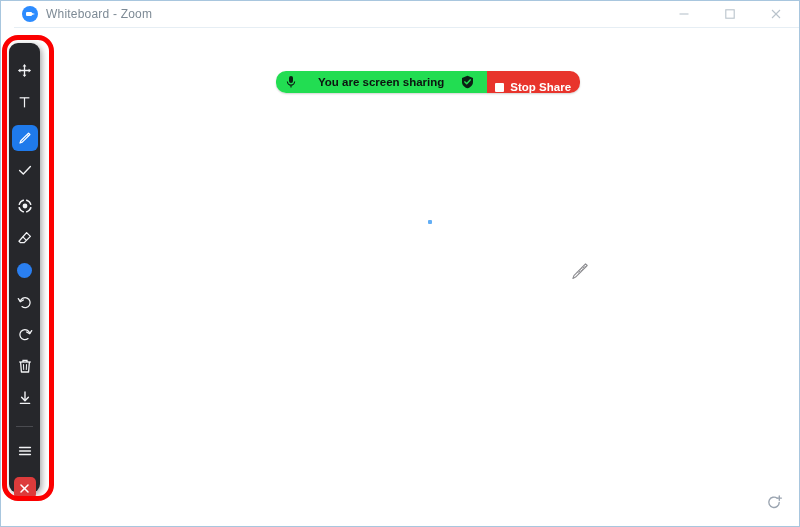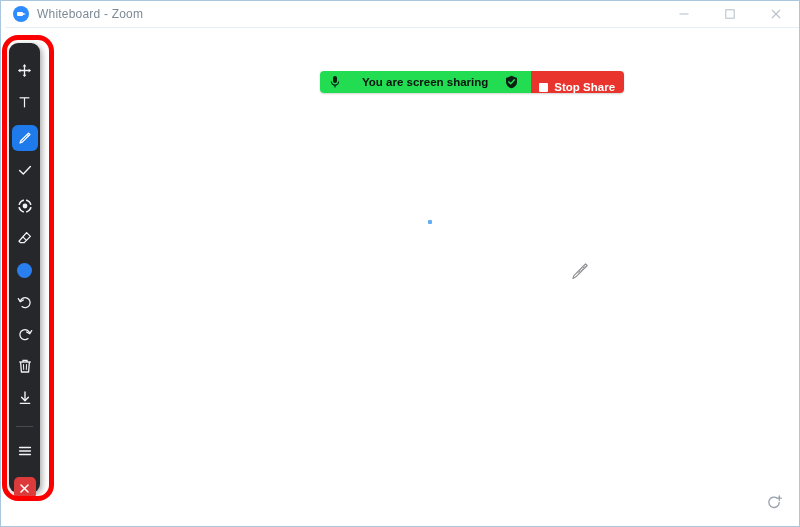--- a/index.html
+++ b/index.html
@@ -16,21 +16,21 @@
     height: 527px;
     background: #ffffff;
     box-sizing: border-box;
     border: 1px solid #a8c6de;
     overflow: hidden;
   }
 
   
   #titlebar {
     position: absolute;
-    top: 0; left: 4px; right: 0;
+    top: 0; left: 13px; right: 0;
     height: 27px;
     background: #ffffff;
     border-bottom: 1px solid #e6eef4;
     display: flex;
     align-items: center;
     box-sizing: border-box;
   }
   #app-icon {
     width: 16px; height: 16px;
     border-radius: 50%;
@@ -86,24 +86,23 @@
     background: #ffffff;
   }
 
   
   #share-banner {
     position: absolute;
     left: 275px; top: 43px;
     height: 22px;
     display: flex;
     align-items: stretch;
-    border-radius: 4px;
+    border-radius: 10px;
     overflow: hidden;
     box-shadow: 0 1px 2px rgba(0,0,0,.18);
-    margin-left: 44px;
   }
   #share-status {
     background: #22dd52;
     display: flex;
     align-items: center;
     padding: 0 9px 0 8px;
   }
   #share-status .mic-ico {
     width: 14px; height: 16px;
     display: flex; align-items: center; justify-content: center;

